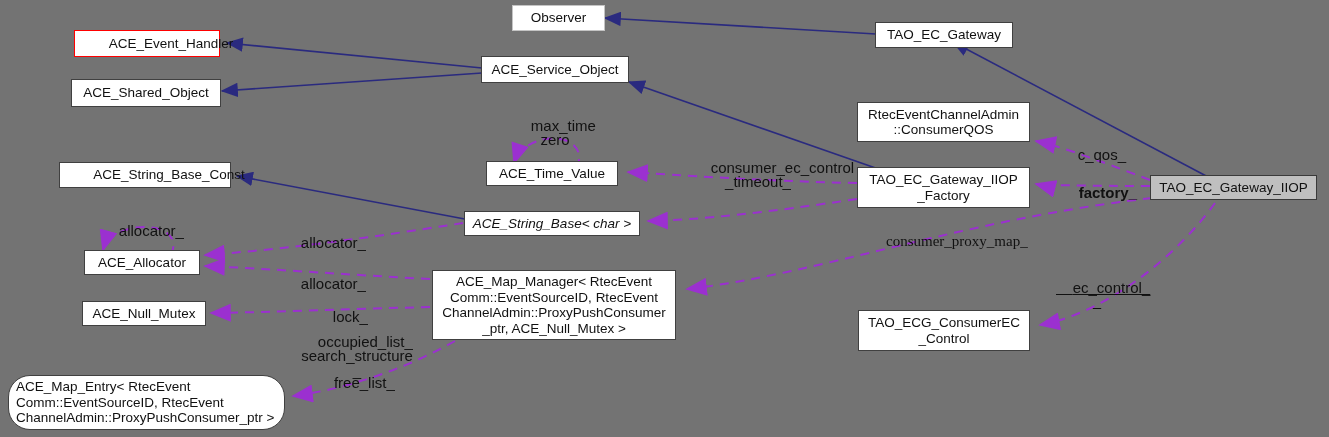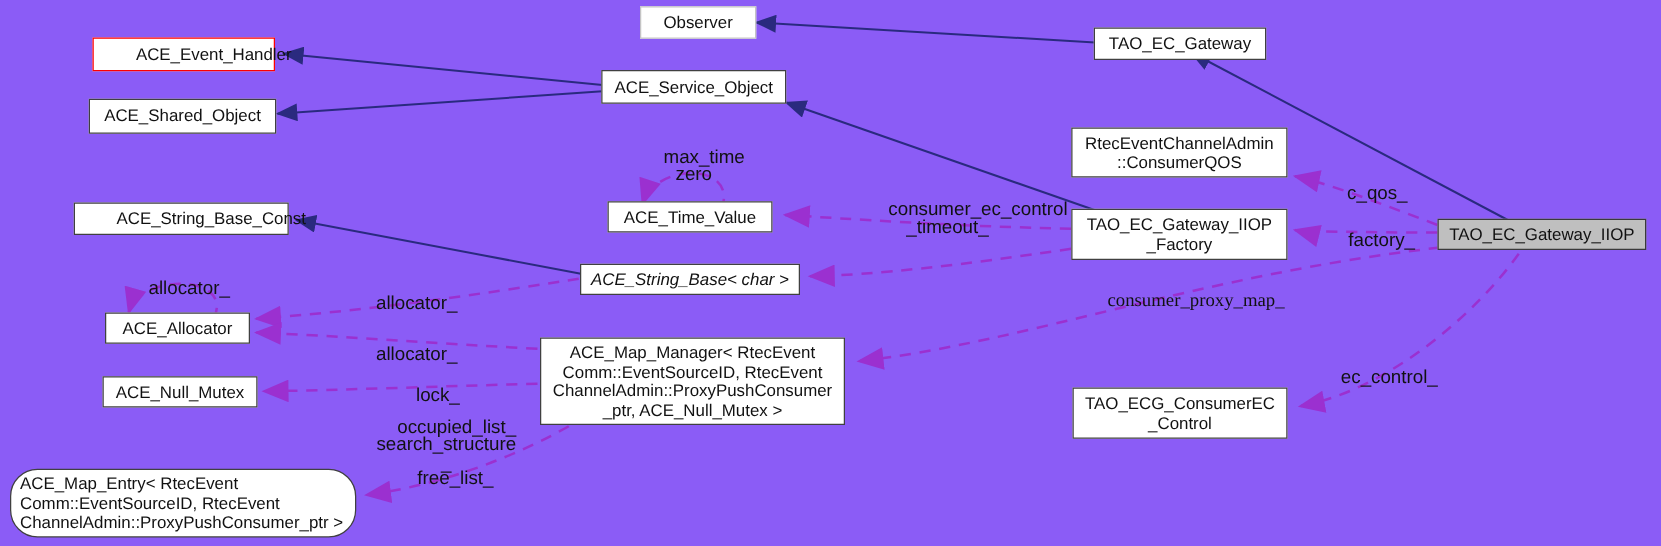--- a/index.html
+++ b/index.html
@@ -4,21 +4,21 @@
 <style>
   html, body {
     margin: 0;
     padding: 0;
     background: #ffffff;
   }
   #diagram-root {
     position: relative;
     width: 1329px;
     height: 437px;
-    background: #8b5cf6;
+    background: #737373;
     font-family: "Liberation Sans", sans-serif;
     overflow: hidden;
   }
   #edge-layer {
     position: absolute;
     left: 0;
     top: 0;
     width: 1329px;
     height: 437px;
   }
@@ -220,25 +220,25 @@
   <div class="edge-label" style="left:694px; top:146px; width:128px;">
     <span>consumer_ec_control
 _timeout_</span>
   </div>
 
 
   <div class="edge-label" style="left:1061px; top:133px; width:60px;">
     <span>c_qos_</span>
   </div>
 
-  <div class="edge-label" style="left:1062px; top:171px; width:66px;">
+  <div class="edge-label" style="left:1062px; top:171px; width:66px;font-weight:bold;">
     <span>factory_</span>
   </div>
 
   <div class="edge-label" style="left:871px; top:219px; width:150px;font-family:Liberation Serif, serif;">
     <span>consumer_proxy_map_</span>
   </div>
 
-  <div class="edge-label" style="left:1056px; top:280px; width:82px;">
+  <div class="edge-label" style="left:1056px; top:266px; width:82px;text-decoration:underline;">
     <span>ec_control_</span>
   </div>
 
 </div>
 
 </body></html>

